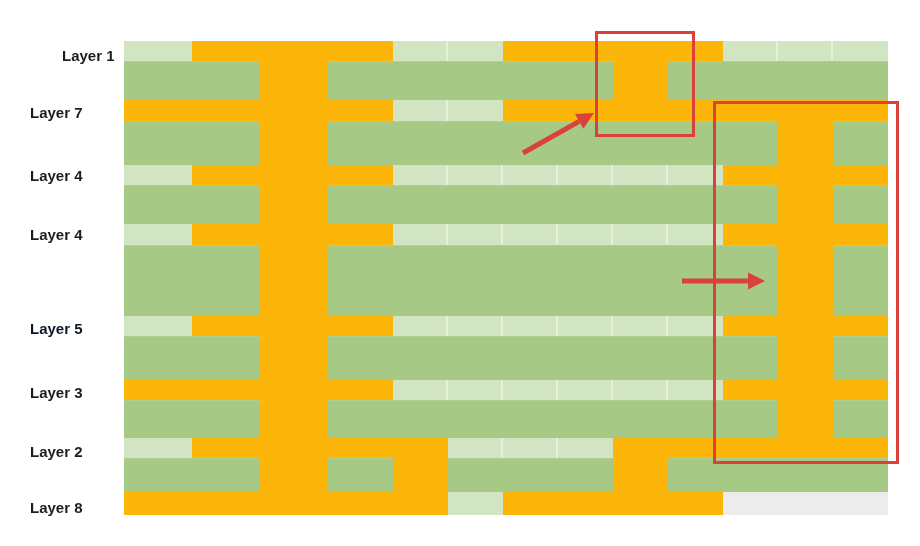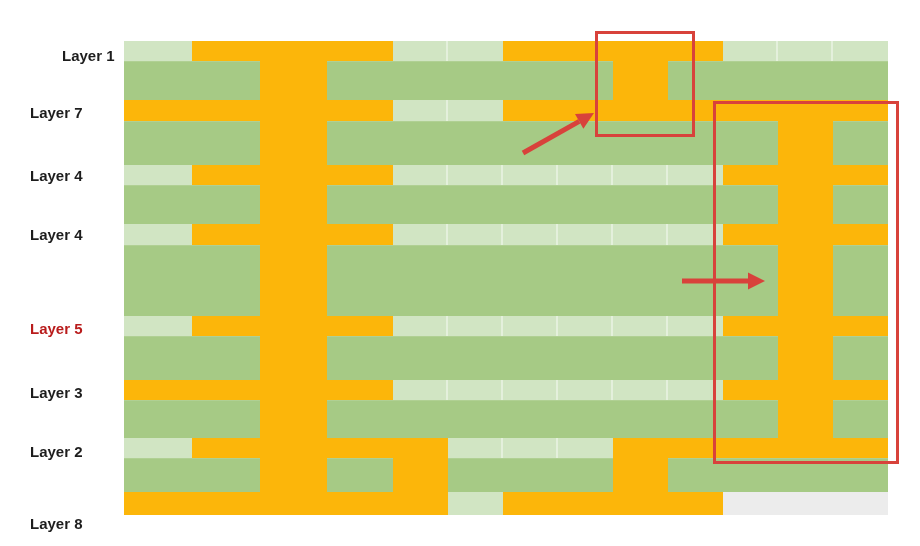--- a/index.html
+++ b/index.html
@@ -22,24 +22,24 @@
 </style>
 </head>
 <body>
 
 <div id="canvas">
   <div id="labels">
       <div class="layer-label" style="top: 47px; color: rgb(29, 29, 29); margin-left: 32px;">Layer 1</div>
       <div class="layer-label" style="top: 104px; color: rgb(29, 29, 29);">Layer 7</div>
       <div class="layer-label" style="top: 167px; color: rgb(29, 29, 29);">Layer 4</div>
       <div class="layer-label" style="top: 226px; color: rgb(29, 29, 29);">Layer 4</div>
-      <div class="layer-label" style="top: 320px; color: #b91c1c;">Layer 5</div>
+      <div class="layer-label" style="top: 320px; color: #0f172a;">Layer 5</div>
       <div class="layer-label" style="top: 384px; color: rgb(29, 29, 29);">Layer 3</div>
       <div class="layer-label" style="top: 443px; color: rgb(29, 29, 29);">Layer 2</div>
-      <div class="layer-label" style="top: 499px; color: rgb(29, 29, 29); margin-top: 16px;">Layer 8</div>
+      <div class="layer-label" style="top: 499px; color: rgb(29, 29, 29);">Layer 8</div>
     </div>
   <div id="board">
       <div class="seg" style="left: 124px; top: 41px; width: 68px; height: 20px; background: rgb(209, 229, 195);"></div>
       <div class="seg" style="left: 192px; top: 41px; width: 201px; height: 20px; background: rgb(252, 182, 10);"></div>
       <div class="seg seam" style="left: 393px; top: 41px; width: 55px; height: 20px; background: rgb(209, 229, 195);"></div>
       <div class="seg" style="left: 448px; top: 41px; width: 55px; height: 20px; background: rgb(209, 229, 195);"></div>
       <div class="seg" style="left: 503px; top: 41px; width: 220px; height: 20px; background: rgb(252, 182, 10);"></div>
       <div class="seg seam" style="left: 723px; top: 41px; width: 55px; height: 20px; background: rgb(209, 229, 195);"></div>
       <div class="seg seam" style="left: 778px; top: 41px; width: 55px; height: 20px; background: rgb(209, 229, 195);"></div>
       <div class="seg" style="left: 833px; top: 41px; width: 55px; height: 20px; background: rgb(209, 229, 195);"></div>

